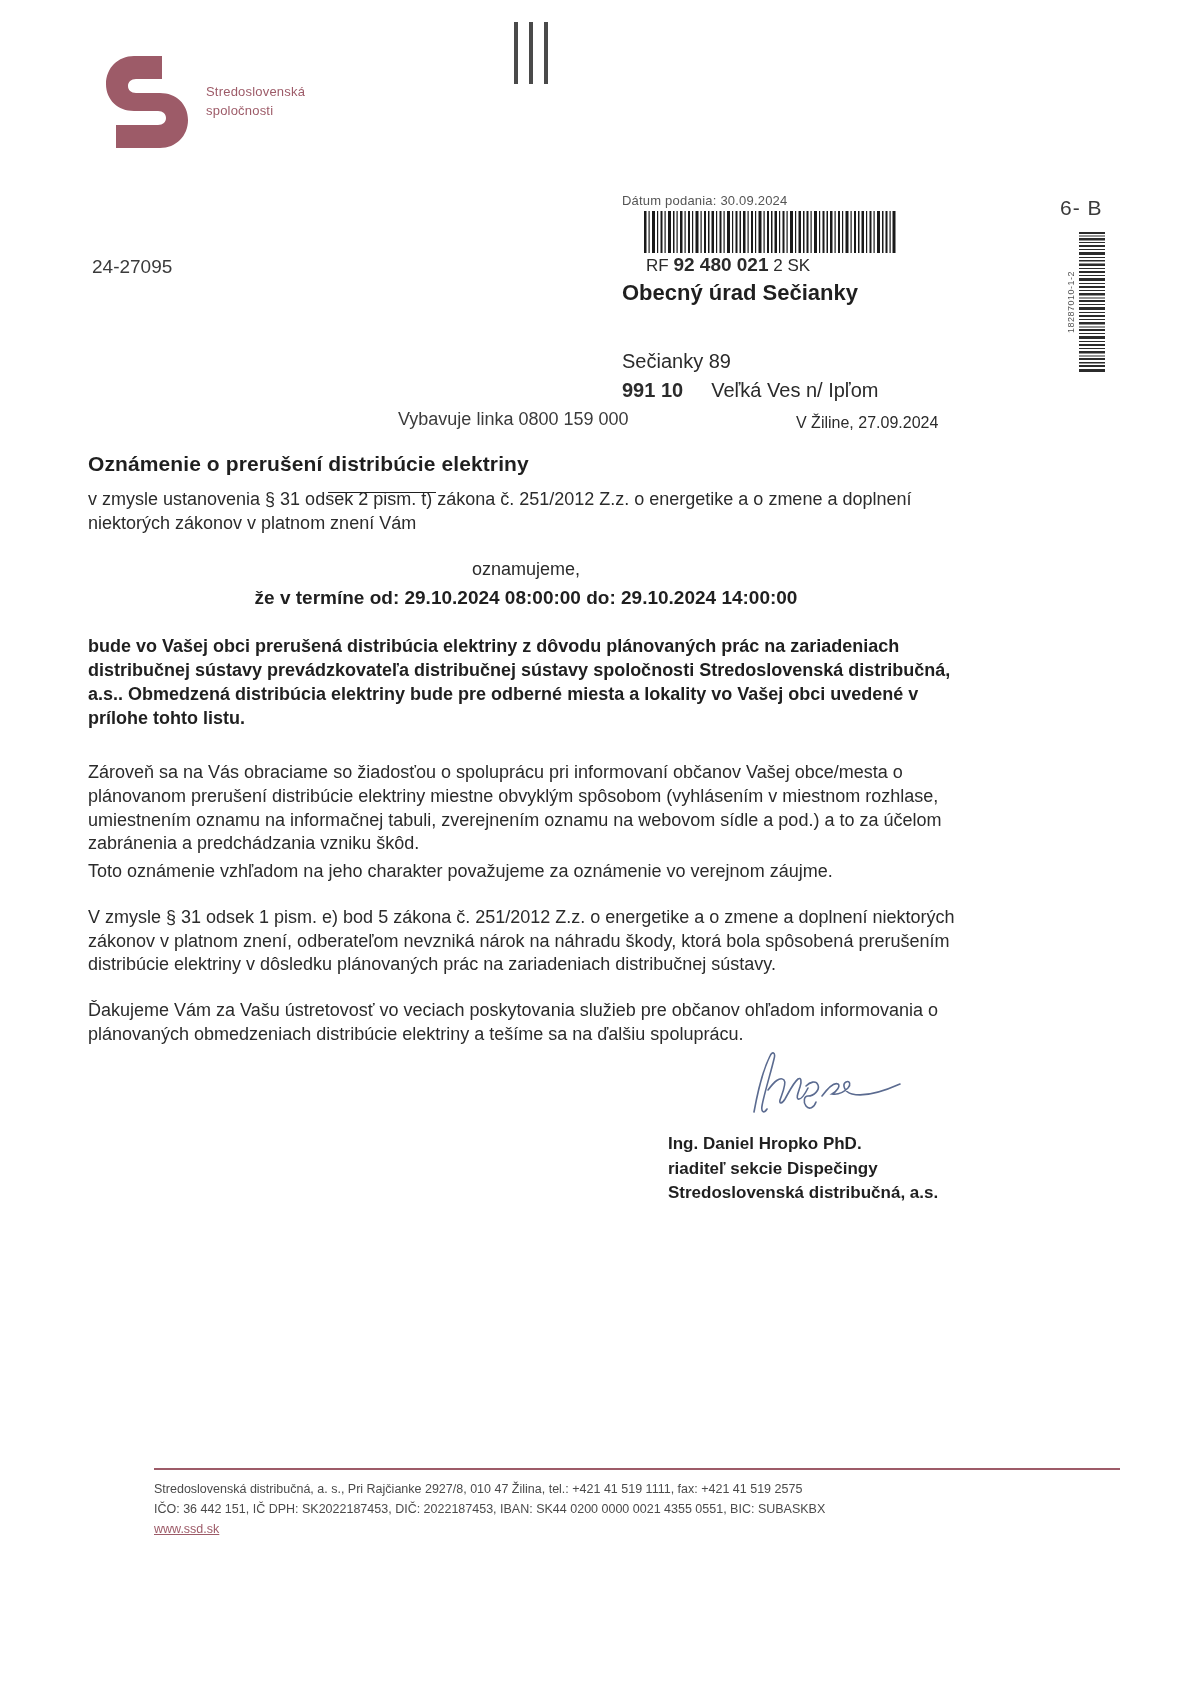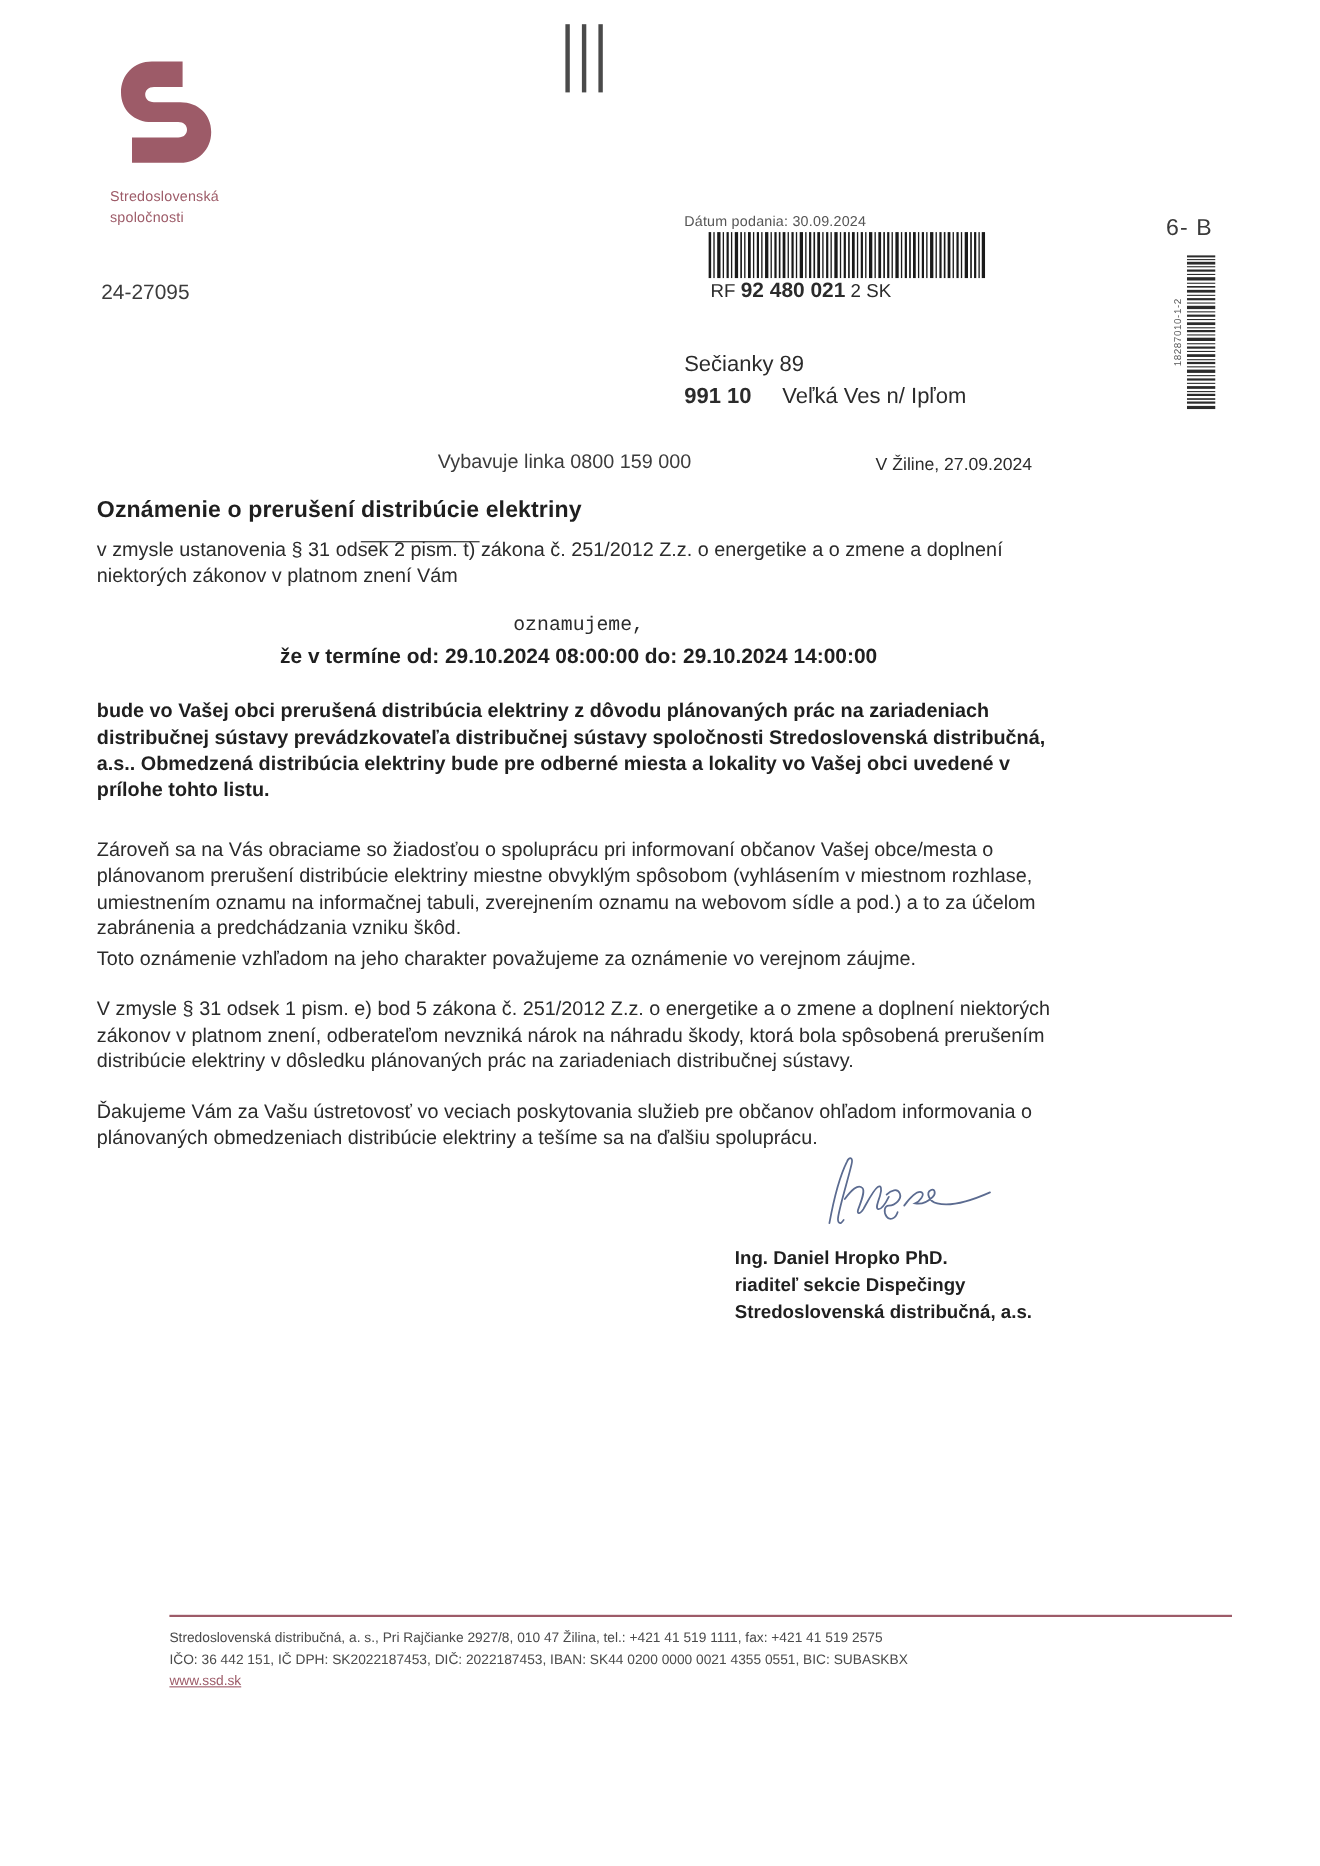--- a/index.html
+++ b/index.html
@@ -7,21 +7,21 @@
     width:1200px;height:1696px;
     background:#ffffff;
     font-family:"Liberation Sans", sans-serif;
     color:#2b2b2b;
     position:relative;
     overflow:hidden;
   }
   .page{position:absolute;inset:0;}
 
   
-  .logo-block{position:absolute;left:100px;top:48px;display:flex;align-items:center;gap:14px;flex-direction:column;}
+  .logo-block{position:absolute;left:100px;top:48px;display:flex;align-items:center;gap:14px;}
   .logo-mark{width:92px;height:108px;}
   .logo-text{font-size:13px;line-height:1.45;color:#9d5b68;letter-spacing:.2px;}
   .logo-text div{white-space:nowrap;}
 
   
   .stripes{position:absolute;left:514px;top:22px;display:flex;gap:11px;}
   .stripes span{display:block;width:4px;height:62px;background:#4a4a4a;}
 
   
   .right-mark{position:absolute;left:1060px;top:196px;font-size:21px;color:#3a3a3a;letter-spacing:1px;white-space:nowrap;}
@@ -49,21 +49,21 @@
 
   
   .body{position:absolute;left:88px;top:452px;width:876px;}
   h1.title{
     font-size:21px;font-weight:bold;color:#1f1f1f;margin:0 0 12px 0;
     letter-spacing:.1px;
   }
   h1.title .ul{border-bottom:1.5px solid #1f1f1f;padding-bottom:17px;}
   .salutation{font-size:18px;margin:0 0 24px 0;color:#2b2b2b;}
   p.para{font-size:18px;line-height:1.32;margin:0 0 22px 0;color:#2b2b2b;}
-  p.center{text-align:center;margin:4px 0 6px 0;font-family:Liberation Mono, monospace;}
+  p.center{text-align:center;margin:4px 0 6px 0;}
   p.termin{text-align:center;font-size:19px;font-weight:bold;margin:0 0 26px 0;color:#1f1f1f;}
   p.bold-para{font-size:18px;font-weight:bold;line-height:1.33;margin:0 0 30px 0;color:#1f1f1f;}
   p.tight{margin-bottom:4px;}
 
   
   .sign-area{position:absolute;left:668px;top:1046px;width:330px;}
   .sig-svg{display:block;margin-left:72px;}
   .sign-name{font-size:17px;font-weight:bold;line-height:1.45;color:#1f1f1f;margin-top:16px;}
 
   
@@ -214,20 +214,21 @@
           <rect x="241.5" y="0" width="2" height="42"></rect>
         <rect x="245.5" y="0" width="1.2" height="42"></rect>
           <rect x="248.5" y="0" width="3" height="42"></rect>
       </g>
     </svg>
     <div class="rf-line">
       <span>RF</span>
       <b>92 480 021</b>
       <span>2 SK</span>
     </div>
+    <div class="recipient">Obecný úrad Sečianky</div>
     <div class="addr1">Sečianky 89</div>
     <div class="addr2">
       <b>991 10</b><span>Veľká Ves n/ Ipľom</span>
     </div>
   </div>
 
   <div class="linka">Vybavuje linka 0800 159 000</div>
   <div class="place-date">V Žiline,  27.09.2024</div>
 
   <div class="body">

